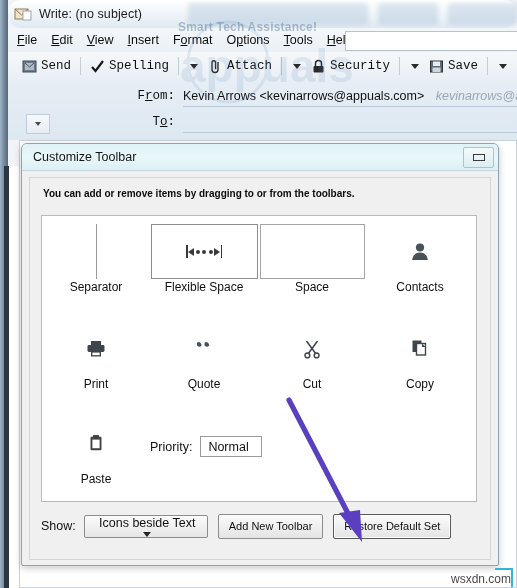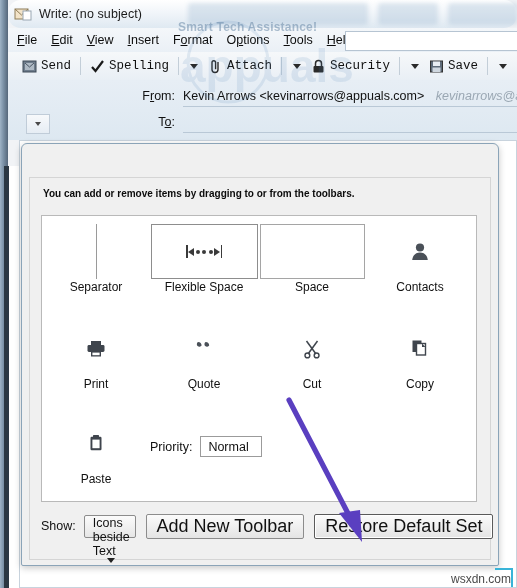--- a/index.html
+++ b/index.html
@@ -168,20 +168,21 @@
     display: flex;
     align-items: center;
   }
   .field-label {
     width: 175px;
     text-align: right;
     padding-right: 8px;
     font-size: 12.5px;
     color: #111;
     box-sizing: border-box;
+    font-family: Liberation Mono, monospace;
   }
   .field-label u { text-decoration: underline; }
   .field-value {
     flex: 1;
     font-size: 12.5px;
     color: #111;
     border-bottom: 1px solid #b9c8d6;
     height: 20px;
     line-height: 20px;
     white-space: nowrap;
@@ -425,21 +426,21 @@
     width: 0; height: 0;
     border-left: 4px solid transparent;
     border-right: 4px solid transparent;
     border-top: 5px solid #222;
   }
   .dlg-btn {
     height: 23px;
     background: linear-gradient(180deg,#fbfbfb,#e4e4e4);
     border: 1px solid #8c8c8c;
     border-radius: 2px;
-    font-size: 18px;
+    font-size: 11px;
     color: #111;
     display: flex;
     align-items: center;
     justify-content: center;
     padding: 0 10px;
     margin-left: 10px;
     white-space: nowrap;
   }
   .dlg-btn.focused {
     border: 1px solid #5a5a5a;
@@ -616,20 +617,26 @@
   </div>
 
   <div class="ghost-text">Smart Tech Assistance!</div>
   <svg class="ghost-logo" viewBox="0 0 230 110">
     <circle cx="78" cy="52" r="40" fill="none" stroke="#4a7fb5" stroke-width="3"></circle>
     <text x="30" y="72" font-family="Liberation Sans, sans-serif" font-size="46" font-weight="bold" fill="#4a7fb5">appuals</text>
   </svg>
 
   <div class="dialog">
 
+    <div class="dlg-titlebar">
+      <div class="dlg-title-text">Customize Toolbar</div>
+      <div class="dlg-min-btn">
+        <div class="dlg-min-glyph"></div>
+      </div>
+    </div>
 
     <div class="dlg-body">
 
       <div class="dlg-instruction">You can add or remove items by dragging to or from the toolbars.</div>
 
       <div class="palette">
 
         <div class="pal-row" style="top:0px;">
           <div class="pal-cell">
             <div class="pal-icon-wrap">

